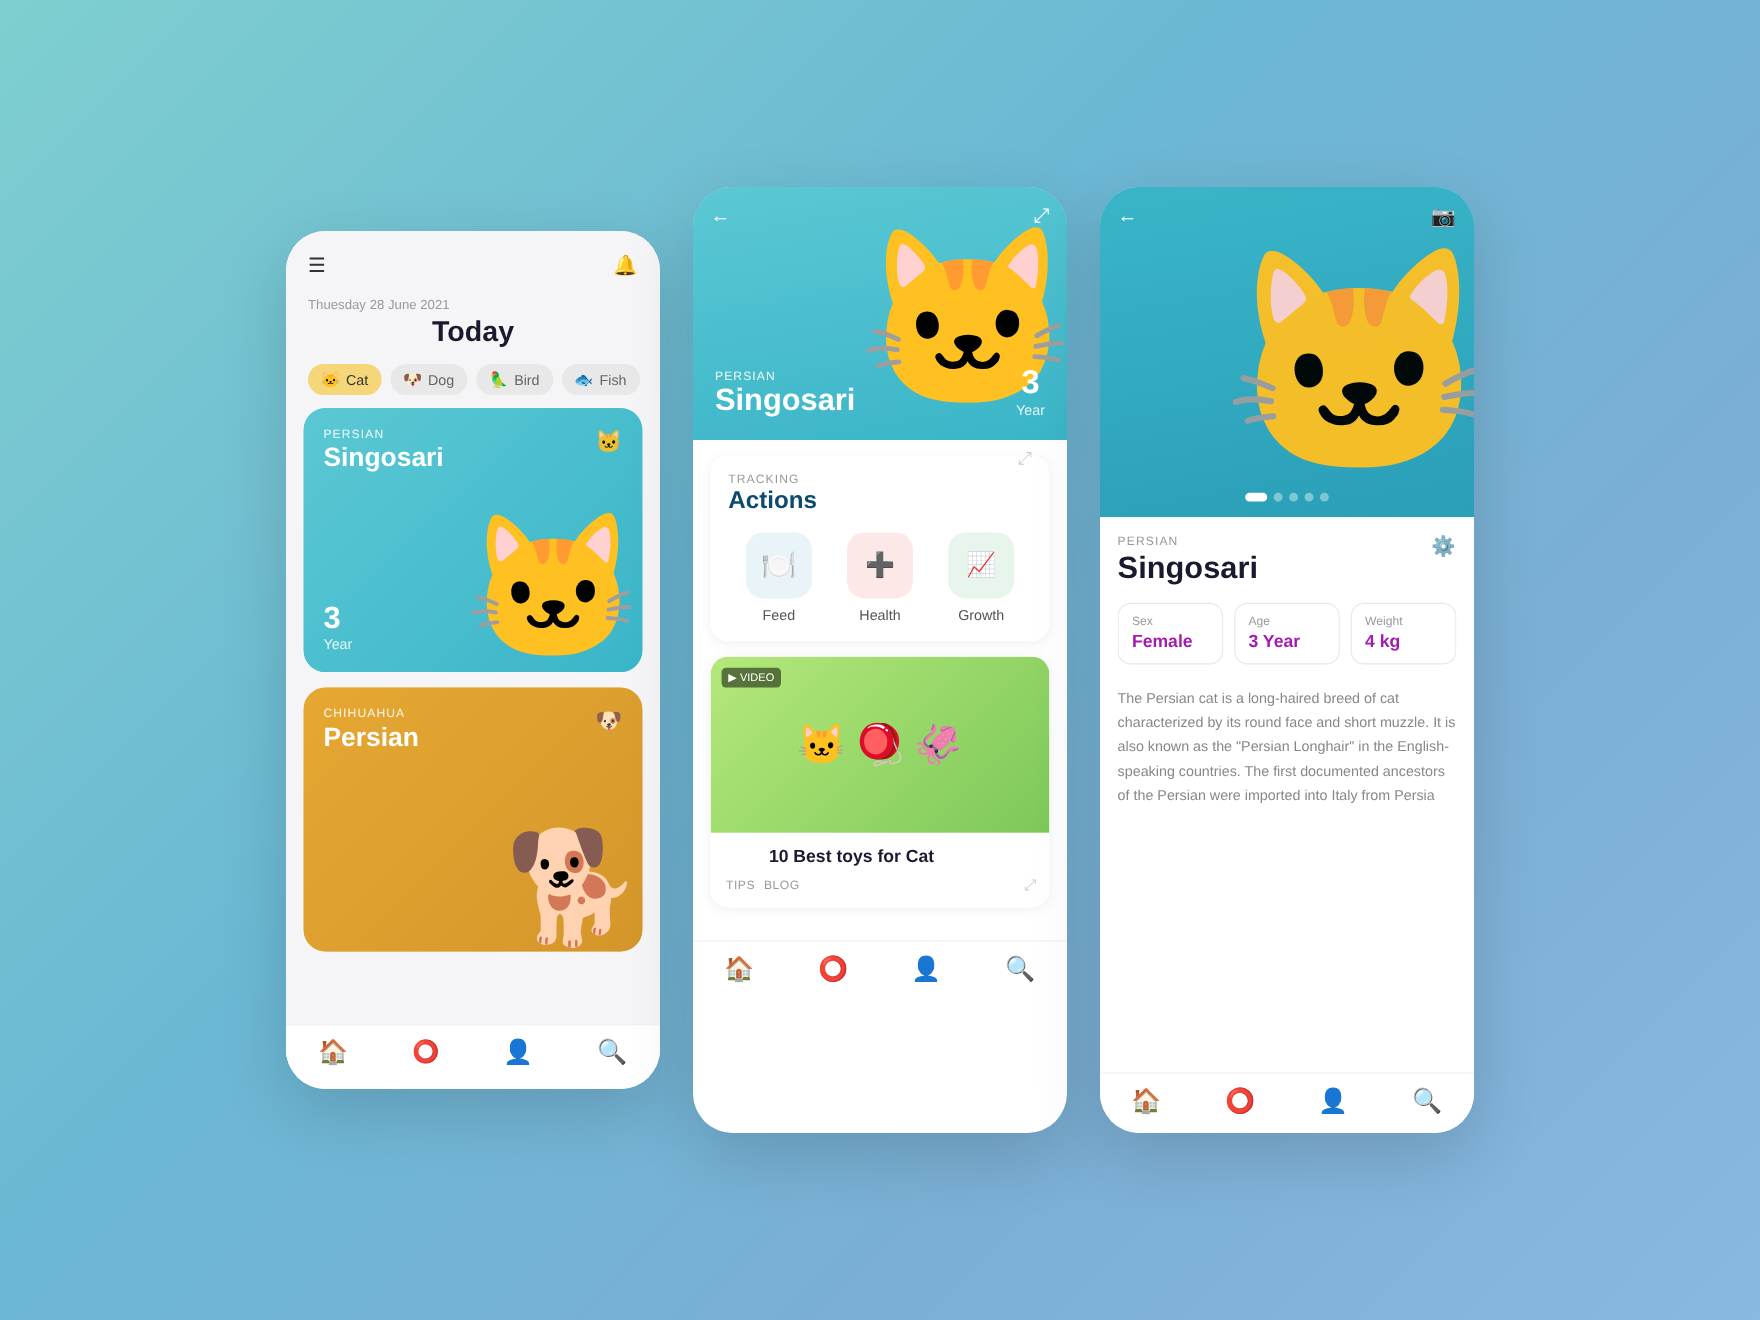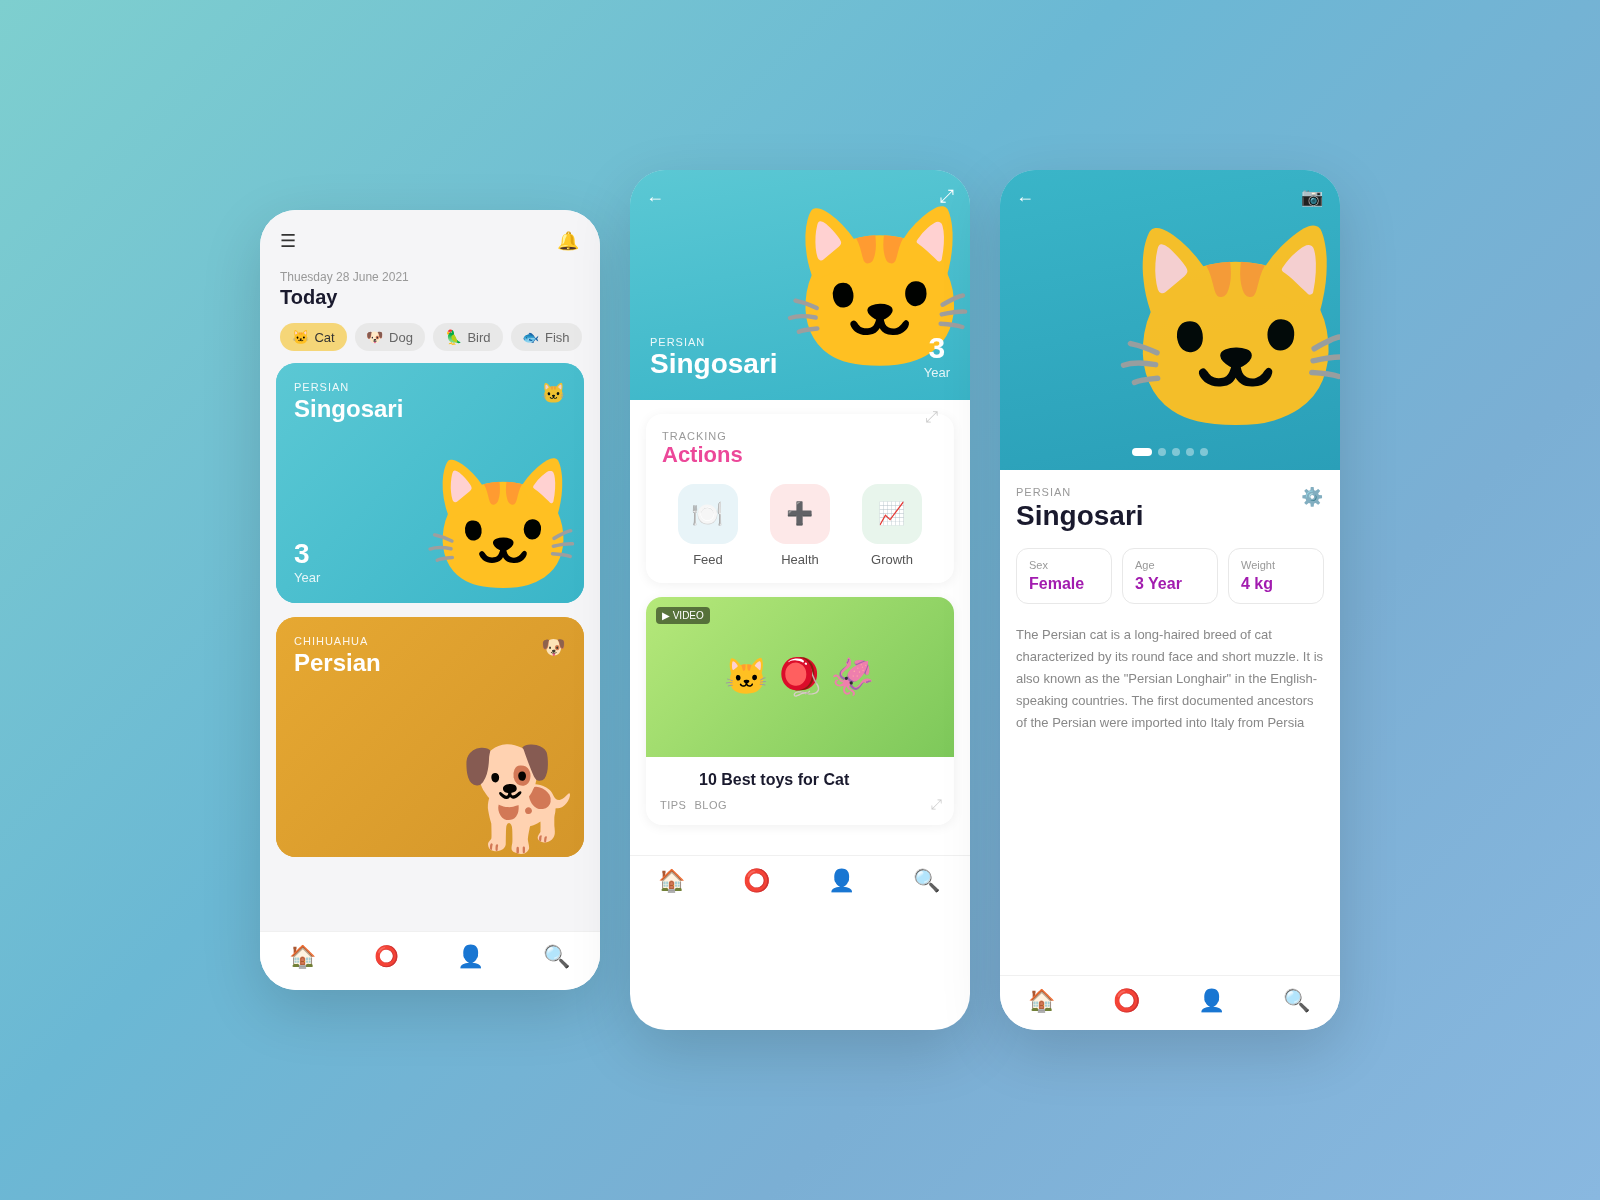--- a/index.html
+++ b/index.html
@@ -40,21 +40,21 @@
       justify-content: space-between;
       align-items: center;
     }
     .hamburger-icon { font-size: 18px; color: #333; }
     .bell-icon { font-size: 18px; color: #333; }
     .phone1-date {
       padding: 8px 20px 0;
       background: #f5f5f7;
     }
     .date-text { font-size: 12px; color: #999; }
-    .today-title { font-size: 20px; font-weight: 700; color: #1a1a2e; margin-top: 2px; }
+    .today-title { font-size: 26px; font-weight: 700; color: #1a1a2e; margin-top: 2px; text-align: center; }
     .phone1-filters {
       display: flex;
       gap: 8px;
       padding: 14px 20px 12px;
       background: #f5f5f7;
     }
     .filter-chip {
       display: flex;
       align-items: center;
       gap: 5px;
@@ -187,21 +187,21 @@
       padding: 0 16px 16px;
     }
     .tracking-section {
       background: white;
       border-radius: 16px;
       padding: 16px;
       margin: 14px 0;
       box-shadow: 0 2px 12px rgba(0,0,0,0.06);
     }
     .tracking-label { font-size: 11px; text-transform: uppercase; letter-spacing: 1px; color: #999; }
-    .tracking-title { font-size: 22px; font-weight: 700; color: #ec4899; margin-bottom: 16px; }
+    .tracking-title { font-size: 22px; font-weight: 700; color: #0c4a6e; margin-bottom: 16px; }
     .tracking-expand {
       float: right;
       font-size: 16px;
       color: #ccc;
       cursor: pointer;
       margin-top: -22px;
     }
     .actions-row {
       display: flex;
       justify-content: space-around;

